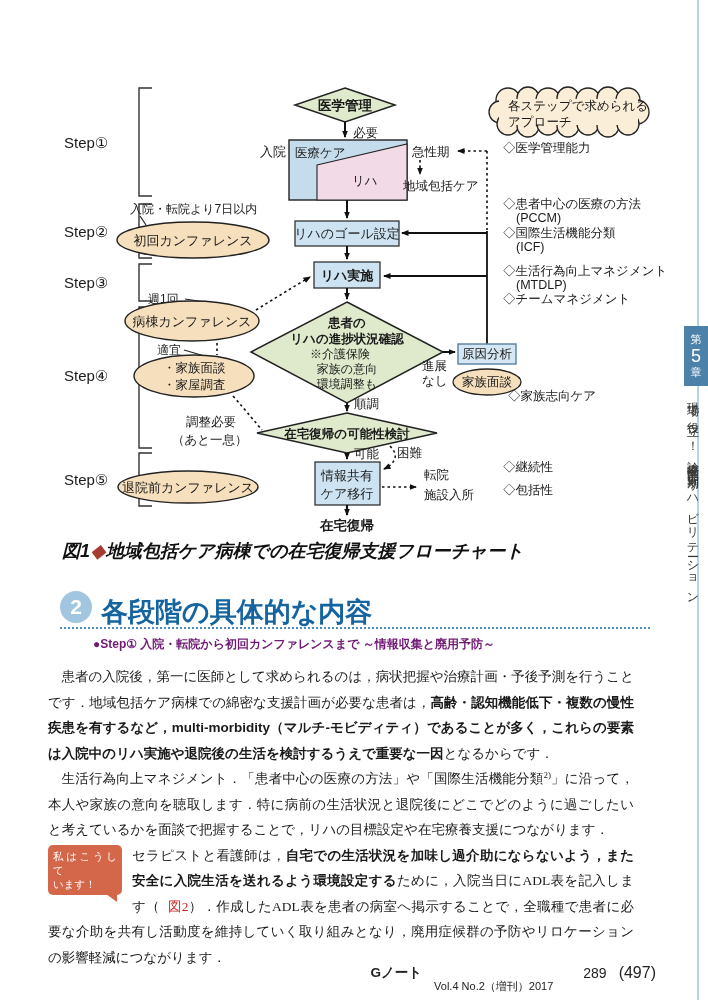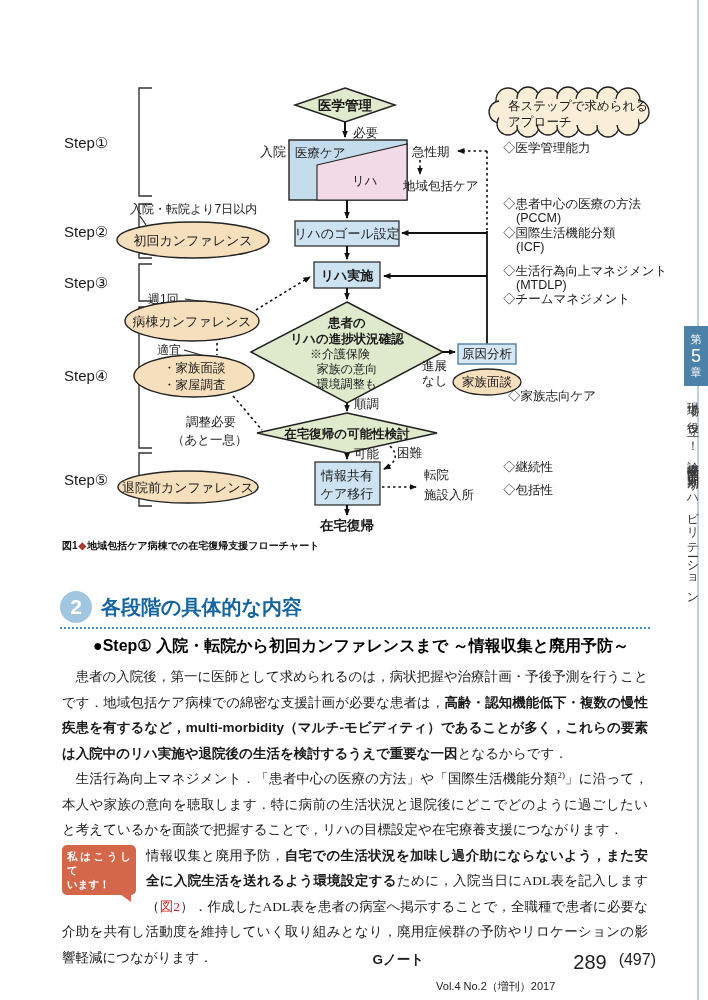--- a/index.html
+++ b/index.html
@@ -10,47 +10,47 @@
   .chapter-box{position:absolute;left:684px;top:326px;width:24px;height:60px;background:#4c81a9;
        display:flex;flex-direction:column;align-items:center;justify-content:center;color:#fff;}
   .chapter-box .small{font-size:11px;line-height:13px;}
   .chapter-box .big{font-size:18px;line-height:20px;}
   .chapter-title{position:absolute;left:684px;top:393px;height:320px;writing-mode:vertical-rl;
        font-size:12px;letter-spacing:2px;color:#333;}
   
   svg.flow{position:absolute;left:0;top:0;}
   svg text{font-family:"Liberation Sans",sans-serif;fill:#1a1a1a;}
   
-  .fig-caption{position:absolute;left:62px;top:539px;font-size:10px;font-weight:bold;color:#111;}
+  .fig-caption{position:absolute;left:62px;top:539px;font-size:18px;font-weight:bold;color:#111;font-style:italic;}
   .fig-caption .dia{color:#a63c30;padding:0 1px;}
   
   .sec-circle{position:absolute;left:60px;top:591px;width:32px;height:32px;border-radius:50%;
        background:#a2c6e0;color:#fff;font-size:21px;font-weight:bold;display:flex;
        align-items:center;justify-content:center;}
-  .sec-title{position:absolute;left:101px;top:594px;font-size:20px;font-weight:bold;color:#15649f;text-align:center;}
+  .sec-title{position:absolute;left:101px;top:594px;font-size:27px;font-weight:bold;color:#15649f;text-align:center;}
   .sec-rule{position:absolute;left:60px;top:612px;width:590px;height:15px;border-bottom:2px dotted #4b8fc0;}
-  .sub-title{position:absolute;left:93px;top:636px;font-size:16px;font-weight:bold;color:#000000;}
-  
-  .body-text{position:absolute;left:62px;top:664px;width:586px;font-family:"Liberation Serif",serif;
+  .sub-title{position:absolute;left:93px;top:636px;font-size:12px;font-weight:bold;color:#701a75;}
+  
+  .body-text{position:absolute;left:48px;top:664px;width:586px;font-family:"Liberation Serif",serif;
        font-size:13.5px;line-height:25.5px;text-align:justify;color:#1a1a1a;}
   .body-text p{margin:0;text-indent:1em;}
   .body-text p.no-indent{text-indent:0;}
   .body-text .b{font-weight:bold;font-family:"Liberation Sans",sans-serif;}
-  .body-text .red{color:#cc2222;}
+  .body-text .red{color:#cc2222;margin-left:8px;}
   .body-text sup{font-size:9px;line-height:0;}
   .callout{float:left;width:64px;margin:2px 10px 8px 0;background:#d4674a;color:#fff;
-       font-family:"Liberation Sans",sans-serif;font-size:10.5px;font-weight:bold;line-height:14px;
+       font-family:"Liberation Sans",sans-serif;font-size:10.5px;font-weight:normal;line-height:14px;
        padding:4px 5px;border-radius:5px;position:relative;text-indent:0;}
   .callout:after{content:'';position:absolute;right:5px;bottom:-7px;width:0;height:0;
        border-left:11px solid transparent;border-top:8px solid #d4674a;}
   
-  .footer{position:absolute;right:52px;top:951px;display:flex;align-items:flex-start;gap:12px;color:#222;}
+  .footer{position:absolute;right:52px;top:951px;display:flex;align-items:center;gap:12px;color:#222;}
   .footer .journal{font-size:13.5px;font-weight:bold;}
   .footer .issue{font-size:11px;margin-top:28px;}
-  .footer .pnum{font-size:20px;margin-left:6px;}
+  .footer .pnum{font-size:14px;margin-left:18px;}
   .footer .pnum2{font-size:16px;}
 </style>
 </head>
 <body>
 
 <div class="edge-rule"></div>
 
 <svg class="flow" width="680" height="540" viewBox="0 0 680 540">
   <defs>
     <marker id="ah" markerWidth="9" markerHeight="8" refX="6.5" refY="3" orient="auto" markerUnits="userSpaceOnUse">
@@ -208,21 +208,21 @@
 
 <div class="sec-rule"></div>
 <div class="sec-circle">2</div>
 <div class="sec-title">各段階の具体的な内容</div>
 <div class="sub-title">●Step① 入院・転院から初回カンファレンスまで ～情報収集と廃用予防～</div>
 
 <div class="body-text">
   <p><span>患者の入院後，第一に医師として求められるのは，病状把握や治療計画・予後予測を行うことです．地域包括ケア病棟での綿密な支援計画が必要な患者は，</span><span class="b">高齢・認知機能低下・複数の慢性疾患を有するなど，multi-morbidity（マルチ-モビディティ）であることが多く，これらの要素は入院中のリハ実施や退院後の生活を検討するうえで重要な一因</span><span>となるからです．</span></p>
   <p><span>生活行為向上マネジメント．「患者中心の医療の方法」や「国際生活機能分類</span><sup>2)</sup><span>」に沿って，本人や家族の意向を聴取します．特に病前の生活状況と退院後にどこでどのように過ごしたいと考えているかを面談で把握することで，リハの目標設定や在宅療養支援につながります．</span></p>
   <p class="no-indent">
-    <span class="callout"><span>私はこうして</span><br><span>います！</span></span><span><span>情報収集と廃用予防，</span><span class="b">自宅での生活状況を加味し過介助にならないよう，また安全に入院生活を送れるよう環境設定する</span><span>ために，入院当日にADL表を記入します（</span><span class="red">図2</span><span>）．作成したADL表を患者の病室へ掲示することで，全職種で患者に必要な介助を共有し活動度を維持していく取り組みとなり，廃用症候群の予防やリロケーションの影響軽減につながります．</span></span>
+    <span class="callout"><span>私はこうして</span><br><span>います！</span></span><span><span>セラピストと看護師は，</span><span class="b">自宅での生活状況を加味し過介助にならないよう，また安全に入院生活を送れるよう環境設定する</span><span>ために，入院当日にADL表を記入します（</span><span class="red">図2</span><span>）．作成したADL表を患者の病室へ掲示することで，全職種で患者に必要な介助を共有し活動度を維持していく取り組みとなり，廃用症候群の予防やリロケーションの影響軽減につながります．</span></span>
   </p>
 </div>
 
 <div class="chapter-box">
   <span class="small">第</span>
   <span class="big">5</span>
   <span class="small">章</span>
 </div>
 <div class="chapter-title">現場で役立つ！ 診療場面別（病期別）リハビリテーション</div>
 

